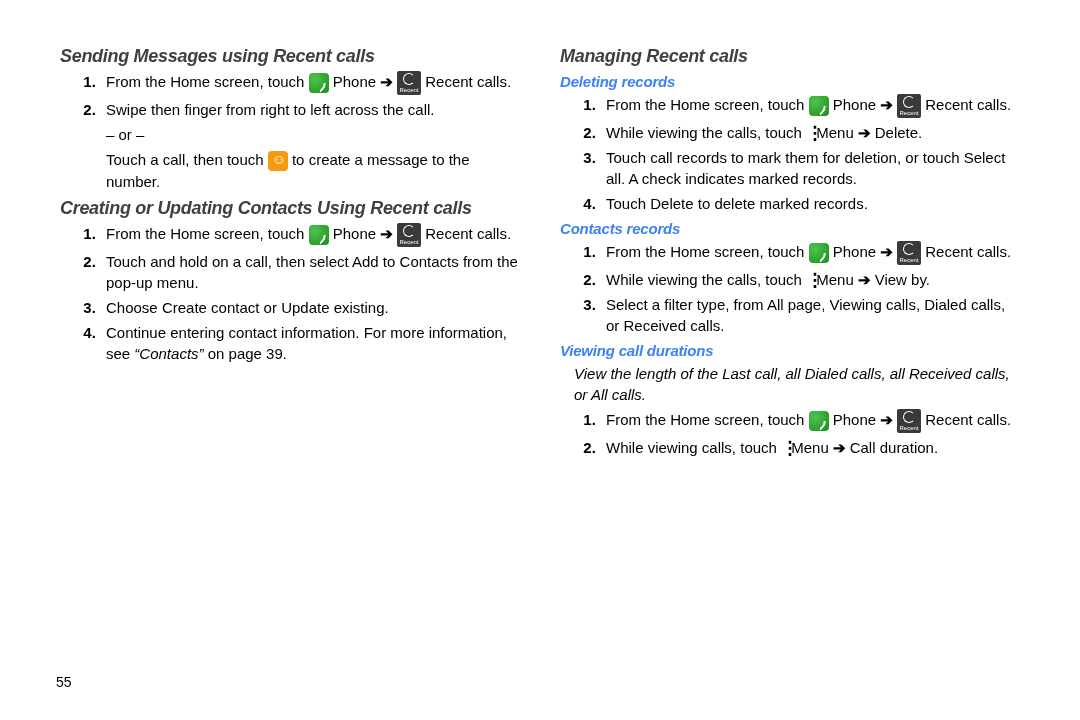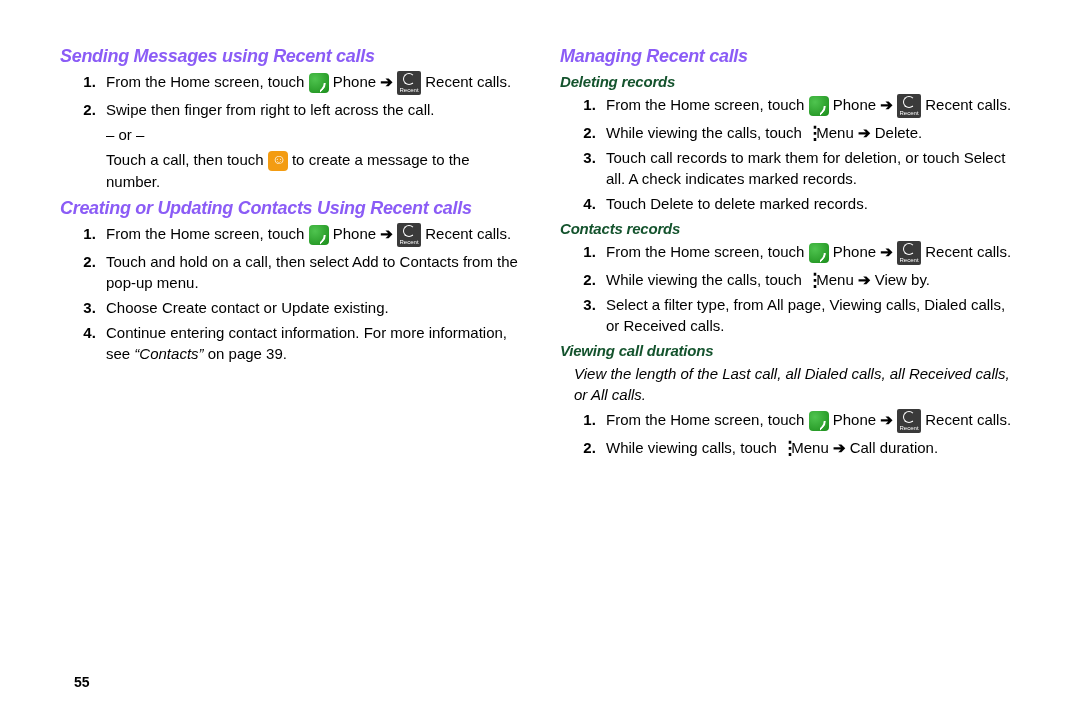--- a/index.html
+++ b/index.html
@@ -17,29 +17,29 @@
     display: flex;
     gap: 40px;
   }
   .col {
     flex: 1;
   }
   h2 {
     font-family: Arial, Helvetica, sans-serif;
     font-style: italic;
     font-weight: 900;
-    color: #8b5cf6;
+    color: #404040;
     font-size: 18px;
     margin: 6px 0 4px 0;
     letter-spacing: -0.3px;
   }
   h3 {
     font-style: italic;
     font-weight: 900;
-    color: #14532d;
+    color: #3b82f6;
     font-size: 15px;
     margin: 6px 0 2px 0;
     letter-spacing: -0.2px;
   }
   ol {
     margin: 2px 0 6px 0;
     padding-left: 40px;
   }
   ol li {
     margin: 4px 0;
@@ -141,23 +141,22 @@
     font-weight: bold;
   }
   .intro {
     margin: 4px 0 4px 14px;
     line-height: 1.4;
     font-style: italic;
   }
   .pagenum {
     position: absolute;
     bottom: 30px;
-    left: 74px;
+    left: 56px;
     font-size: 14px;
-    font-weight: bold;
   }
   .ital { font-style: italic; text-align: center; }
 </style>
 </head>
 <body>
 
 <div class="columns">
 
   <div class="col">
     <h2>Sending Messages using Recent calls</h2>

